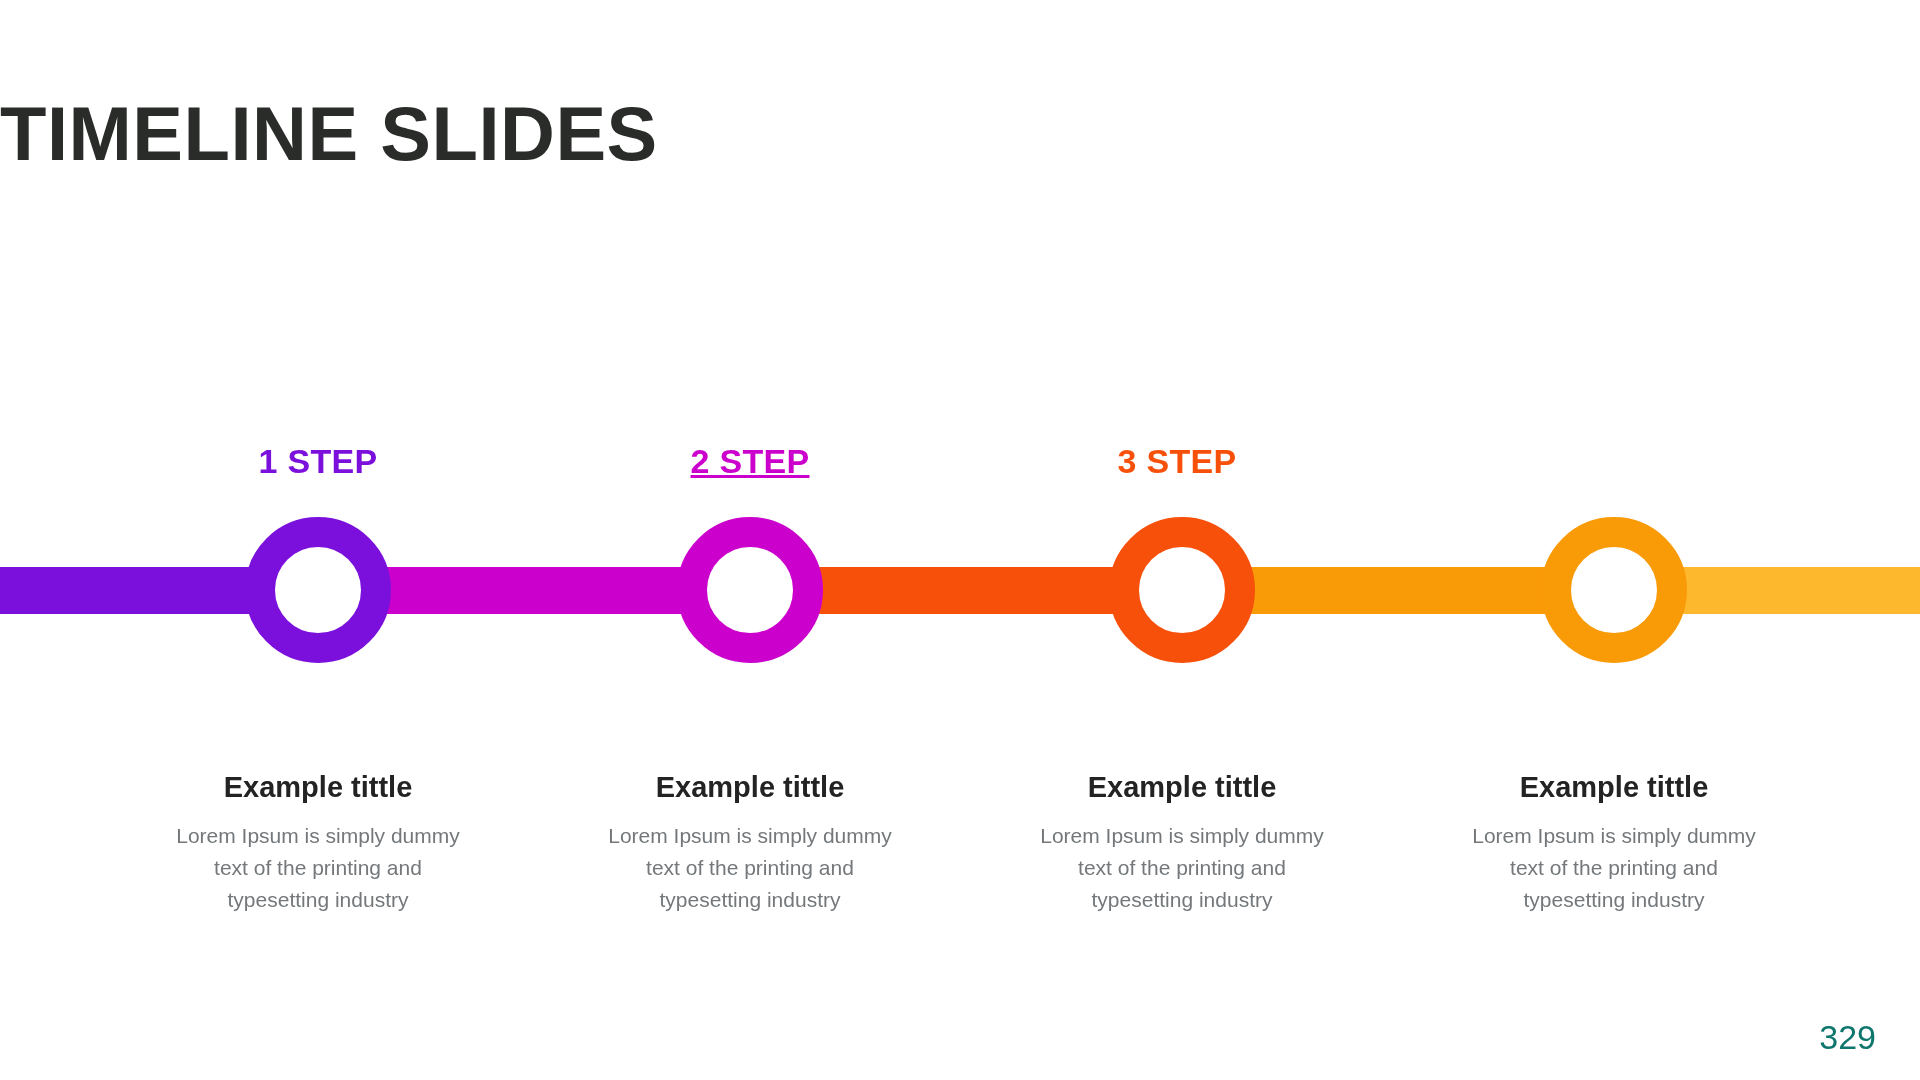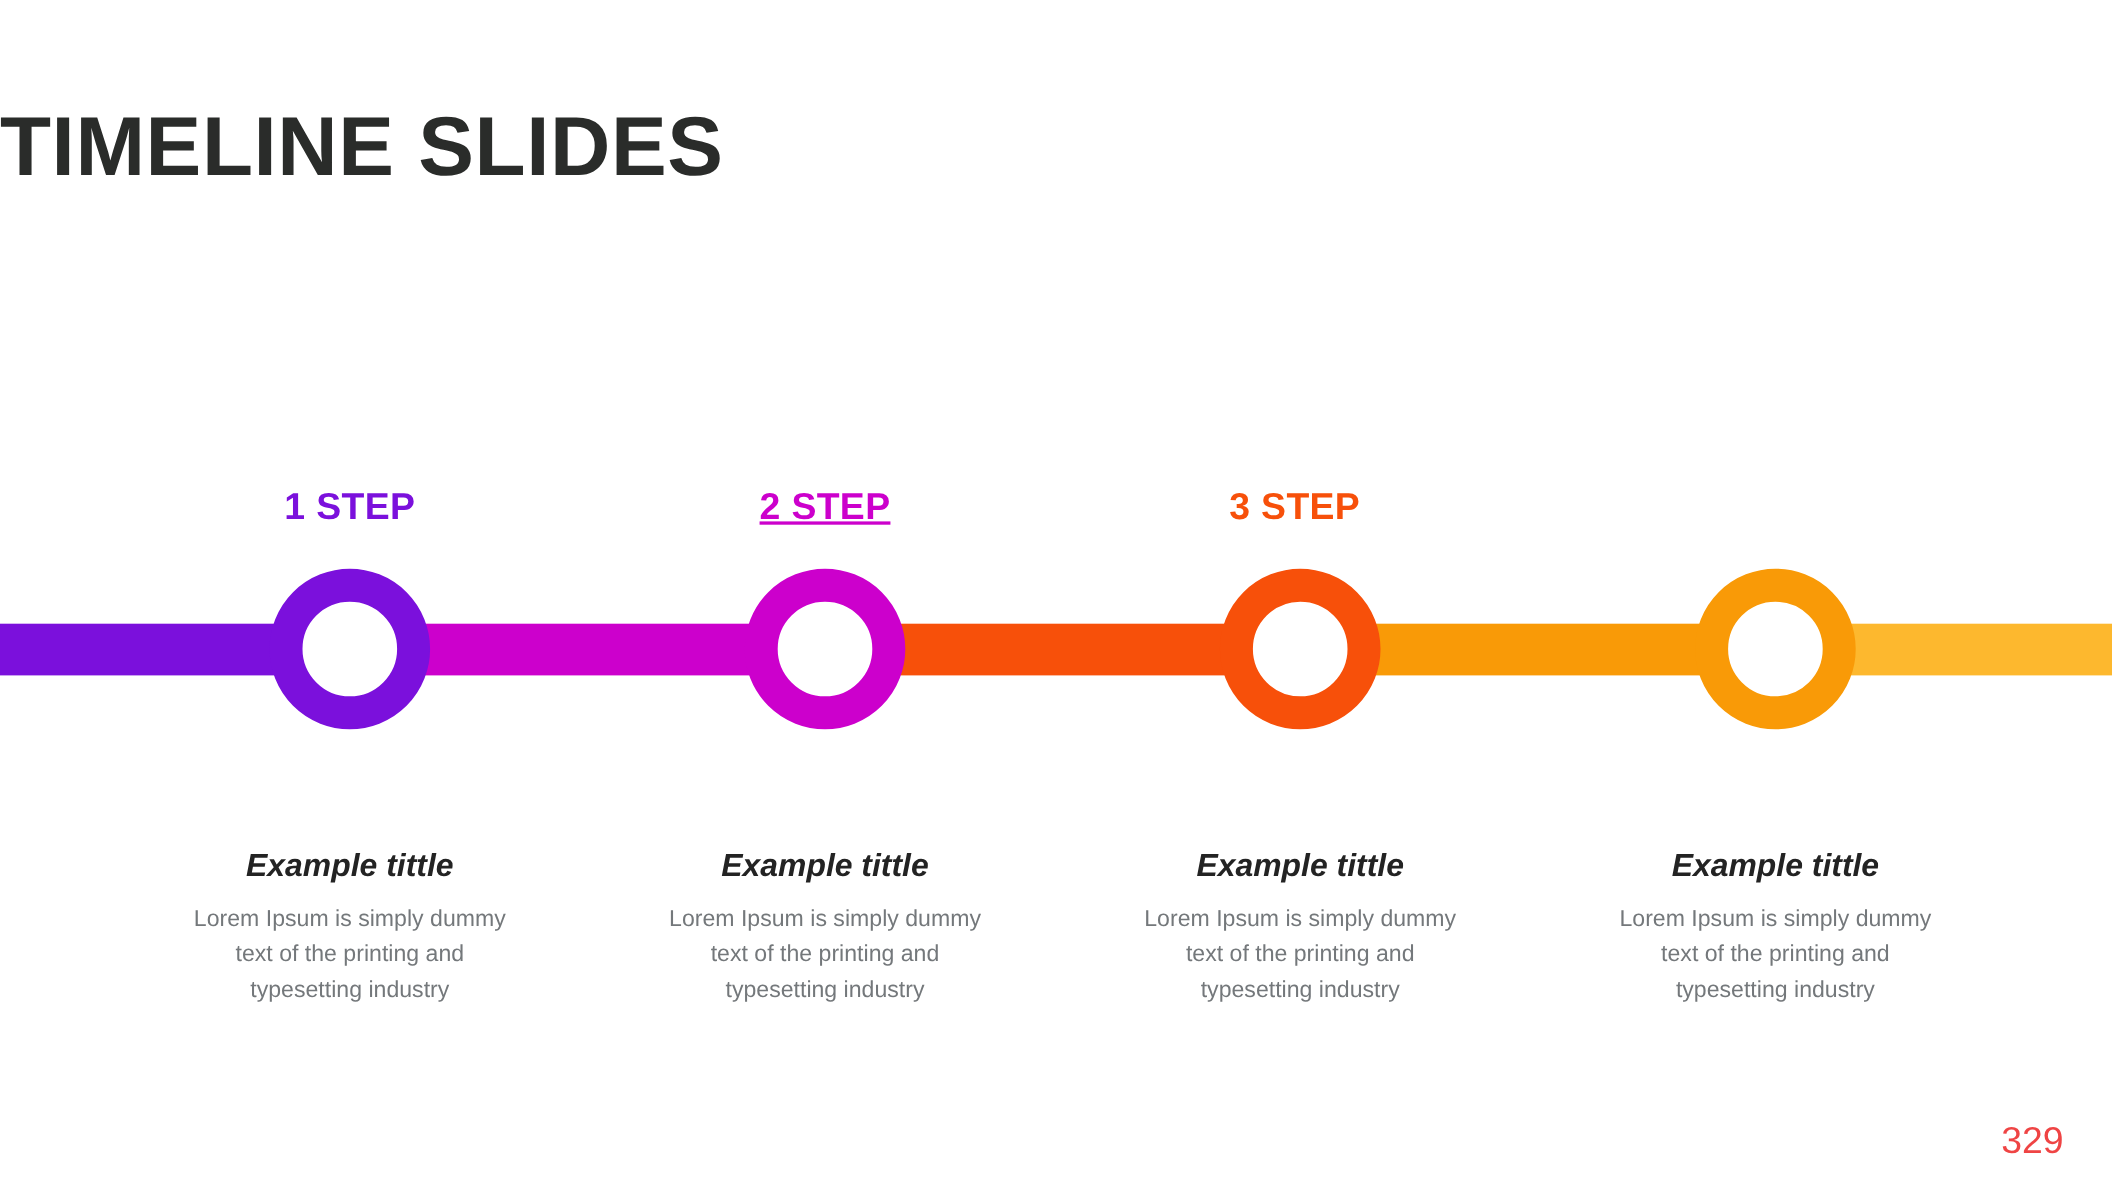--- a/index.html
+++ b/index.html
@@ -98,36 +98,35 @@
     width: 320px;
     text-align: center;
   }
   .desc-title {
     font-size: 29px;
     font-weight: bold;
     color: #232323;
     margin: 0 0 4px 0;
     line-height: 1.1;
     white-space: nowrap;
-    font-style: italic;
   }
   .desc-body {
     font-size: 21px;
     color: #74787B;
     line-height: 1.52;
     margin: 16px;
   }
 
   
   #page-number {
     position: absolute;
     right: 44px;
     bottom: 26px;
     font-size: 34px;
-    color: #ef4444;
+    color: #0f766e;
     line-height: 1;
   }
 </style>
 </head>
 <body>
 
 <div>
 
   <div id="slide-title">TIMELINE SLIDES</div>
 

